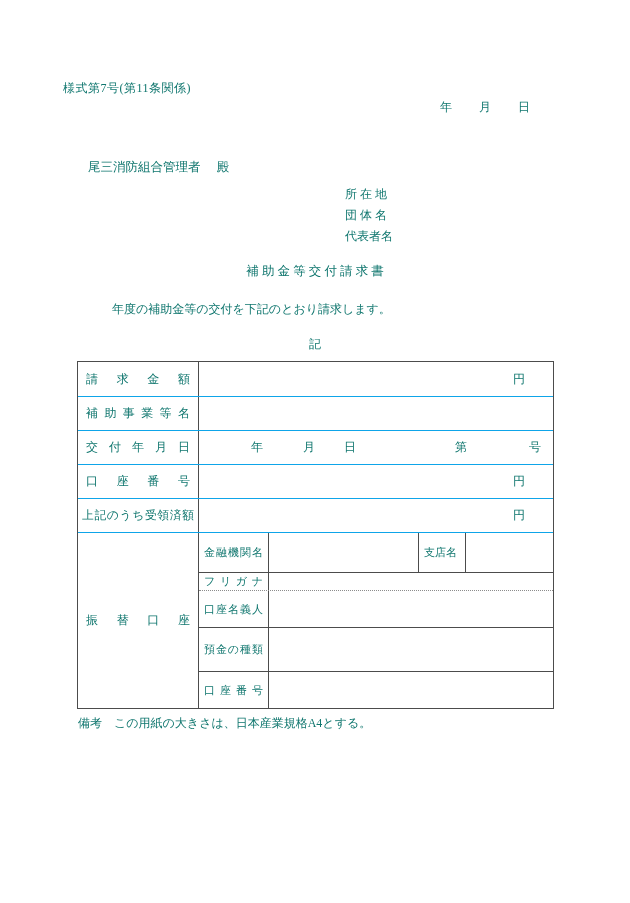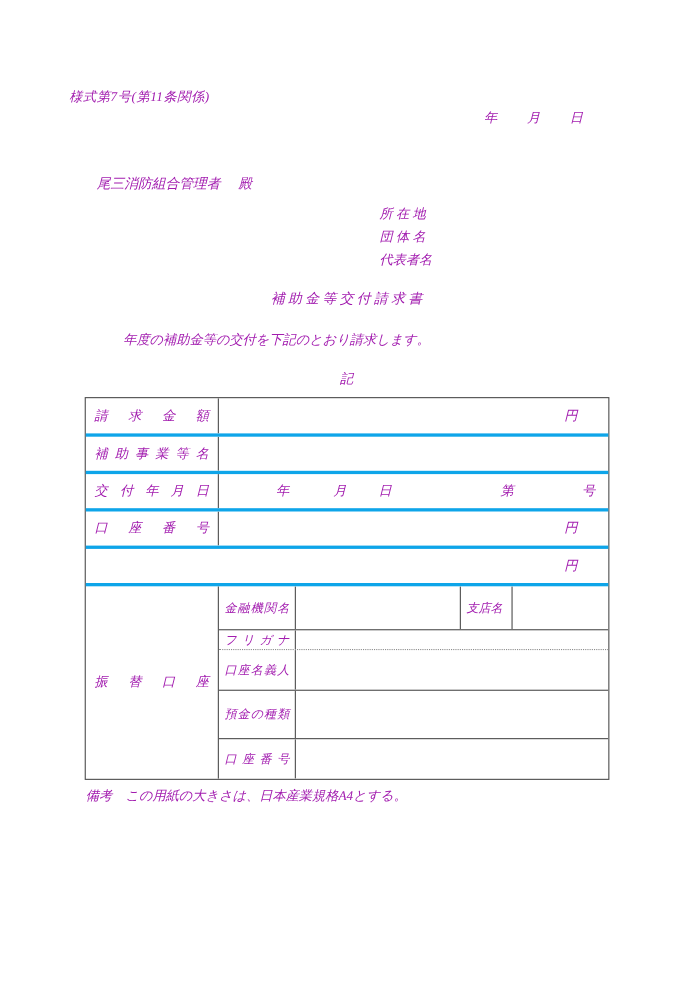--- a/index.html
+++ b/index.html
@@ -1,20 +1,20 @@
 <!DOCTYPE html>
 <html><head>
 <meta charset="utf-8">
 <style>
   * { margin:0; padding:0; box-sizing:border-box; }
   html,body { background:#ffffff; }
   .page {
     position:relative; width:630px; height:774px; background:#ffffff;
     font-family:"Liberation Serif","DejaVu Serif",serif;
-    color:#a21caf; font-size:12px; overflow:hidden;font-style:italic;
+    color:#0f766e; font-size:12px; overflow:hidden;
   }
   .abs { position:absolute; }
   .form-number { left:63px; top:80px; letter-spacing:0.5px; }
   .date-line { left:440px; top:99px; white-space:nowrap; }
   .date-line .dsp { display:inline-block; }
   .date-line .dsp + .dsp { margin-left:24px; }
   .addressee { left:88px; top:159px; font-size:12.5px; }
   .addressee .honorific { margin-left:13px; }
   .recipient-block { left:345px; top:184px; }
   .recipient-block .rline { height:21px; line-height:21px; }
@@ -22,21 +22,21 @@
   .request-sentence { left:112px; top:301px; }
   .section-marker { left:0; width:630px; top:336px; text-align:center; }
   .remarks { left:78px; top:715px; }
   .remarks .rtext { margin-left:12px; }
 
   
   .form-table {
     left:77px; top:361px; width:477px; height:348px;
     border:1px solid #4c4c4c; display:flex; flex-direction:column; background:#fff;
   }
-  .trow { display:flex; border-bottom:3px solid #0ea5e9; height:34px; flex:0 0 auto; overflow:hidden; }
+  .trow { display:flex; border-bottom:1px solid #0ea5e9; height:34px; flex:0 0 auto; overflow:hidden; }
   .trow.r1 { height:35px; }
   .trow.bank { flex:1 1 auto; height:auto; border-bottom:none; }
   .label-cell {
     flex:0 0 121px; width:121px; border-right:1px solid #4c4c4c;
     display:flex; align-items:center; padding:0 8px; overflow:hidden;
   }
   .label-cell .jl { width:100%; text-align:justify; text-align-last:justify; }
   .label-cell.tight { padding:0 4px; }
   .label-cell.tight .jl { font-size:11.8px; }
   .value-cell { flex:1 1 auto; display:flex; align-items:center; overflow:hidden; }
@@ -130,20 +130,23 @@
     <div class="trow">
       <div class="label-cell">
         <span class="jl">口座番号</span>
       </div>
       <div class="value-cell">
         <span class="unit">円</span>
       </div>
     </div>
 
     <div class="trow">
+      <div class="label-cell tight">
+        <span class="jl">上記のうち受領済額</span>
+      </div>
       <div class="value-cell">
         <span class="unit">円</span>
       </div>
     </div>
 
     <div class="trow bank">
       <div class="label-cell">
         <span class="jl">振替口座</span>
       </div>
       <div class="bank-right">

